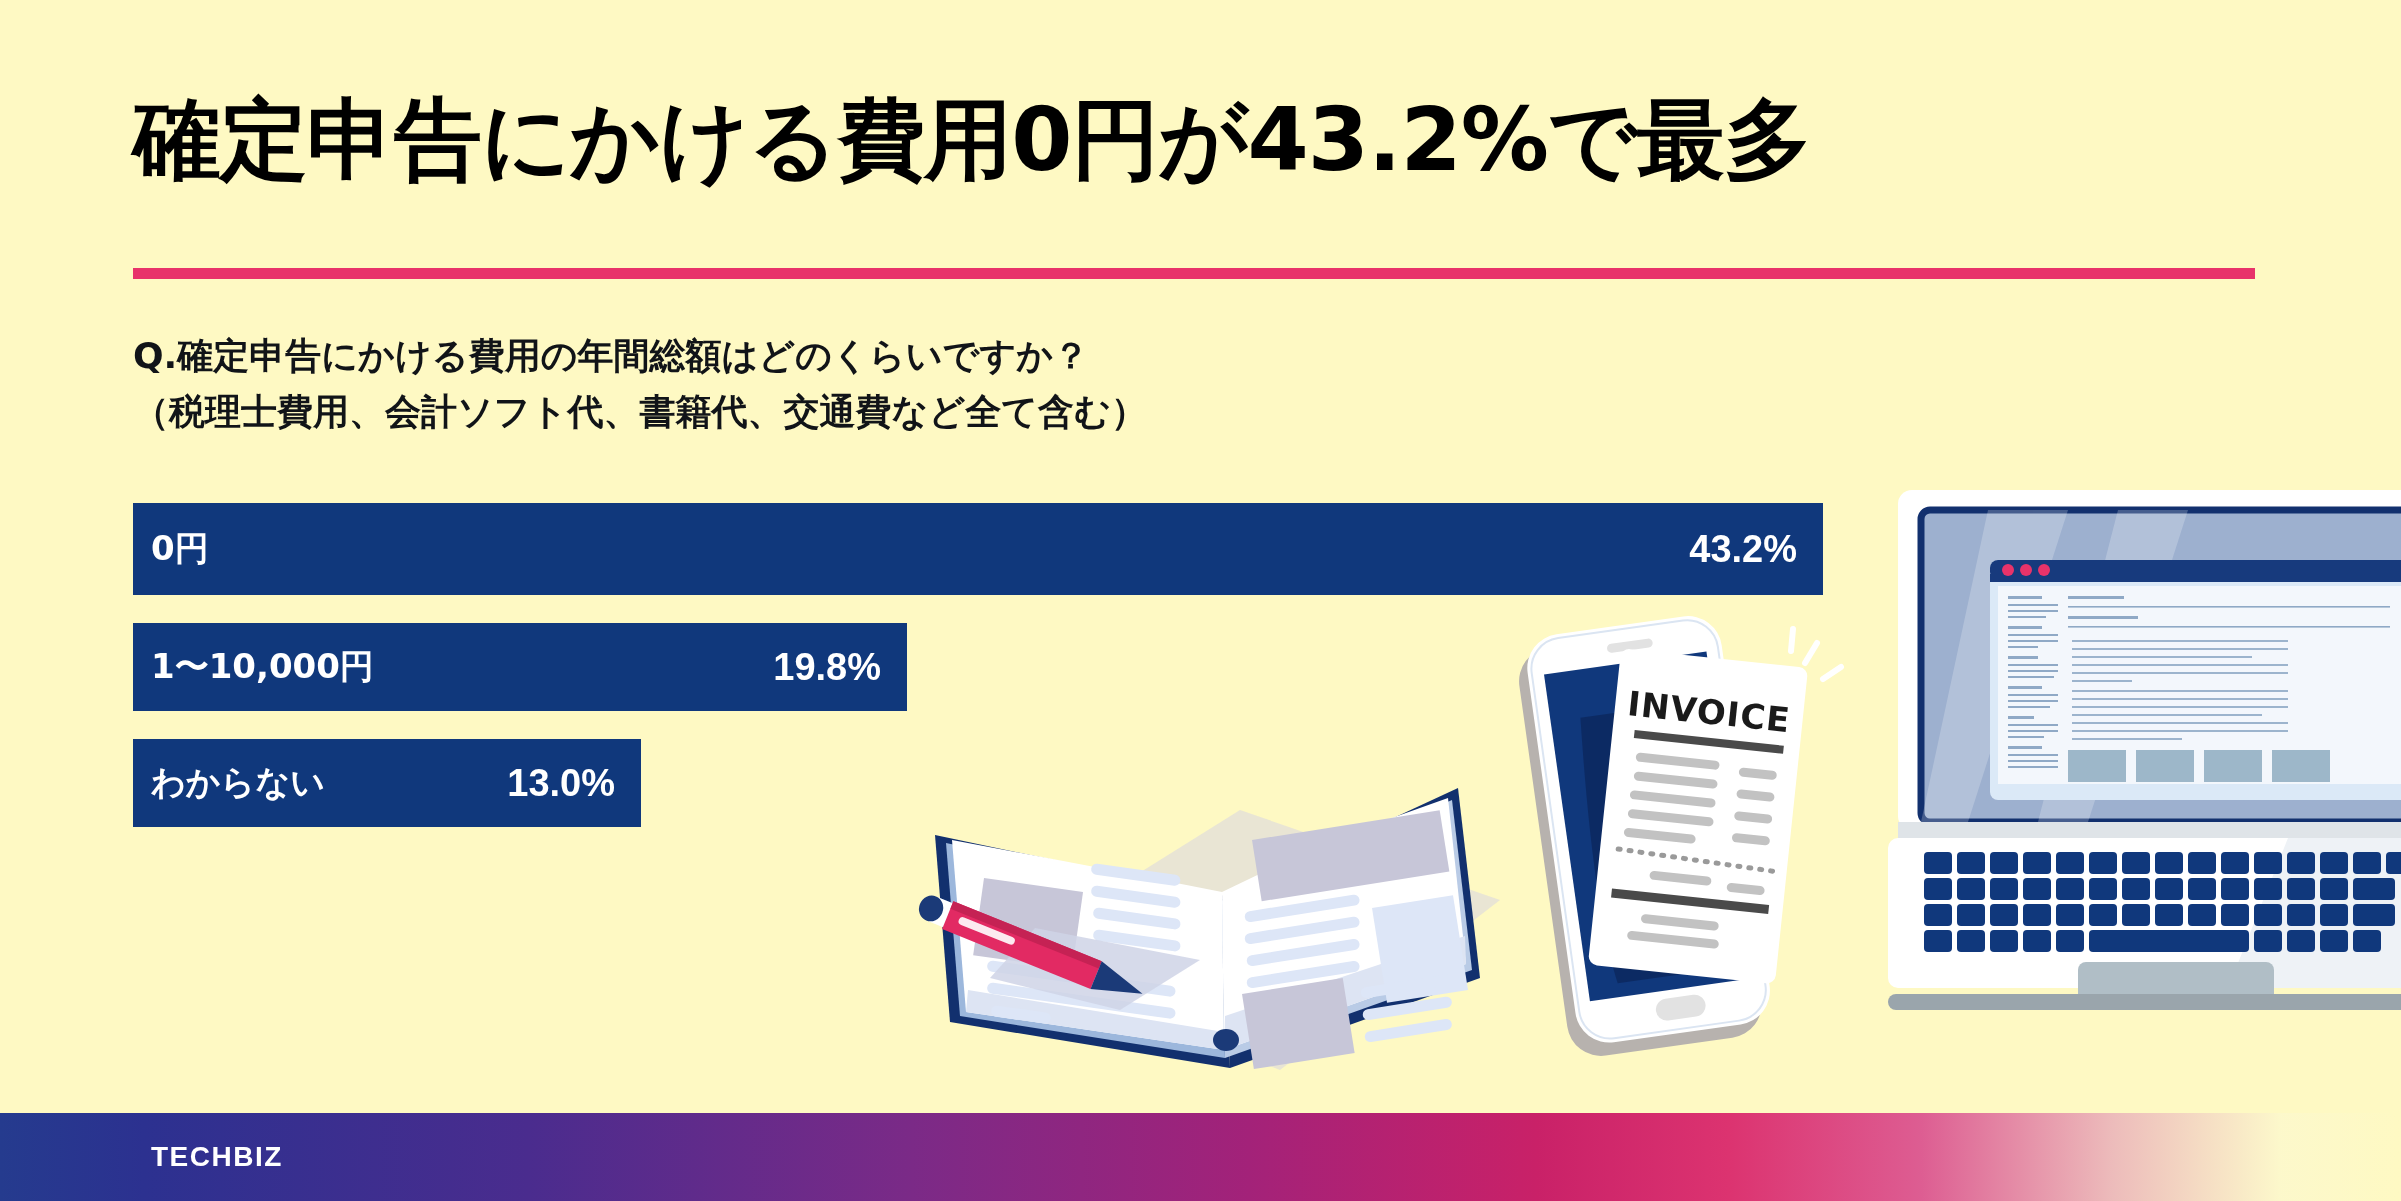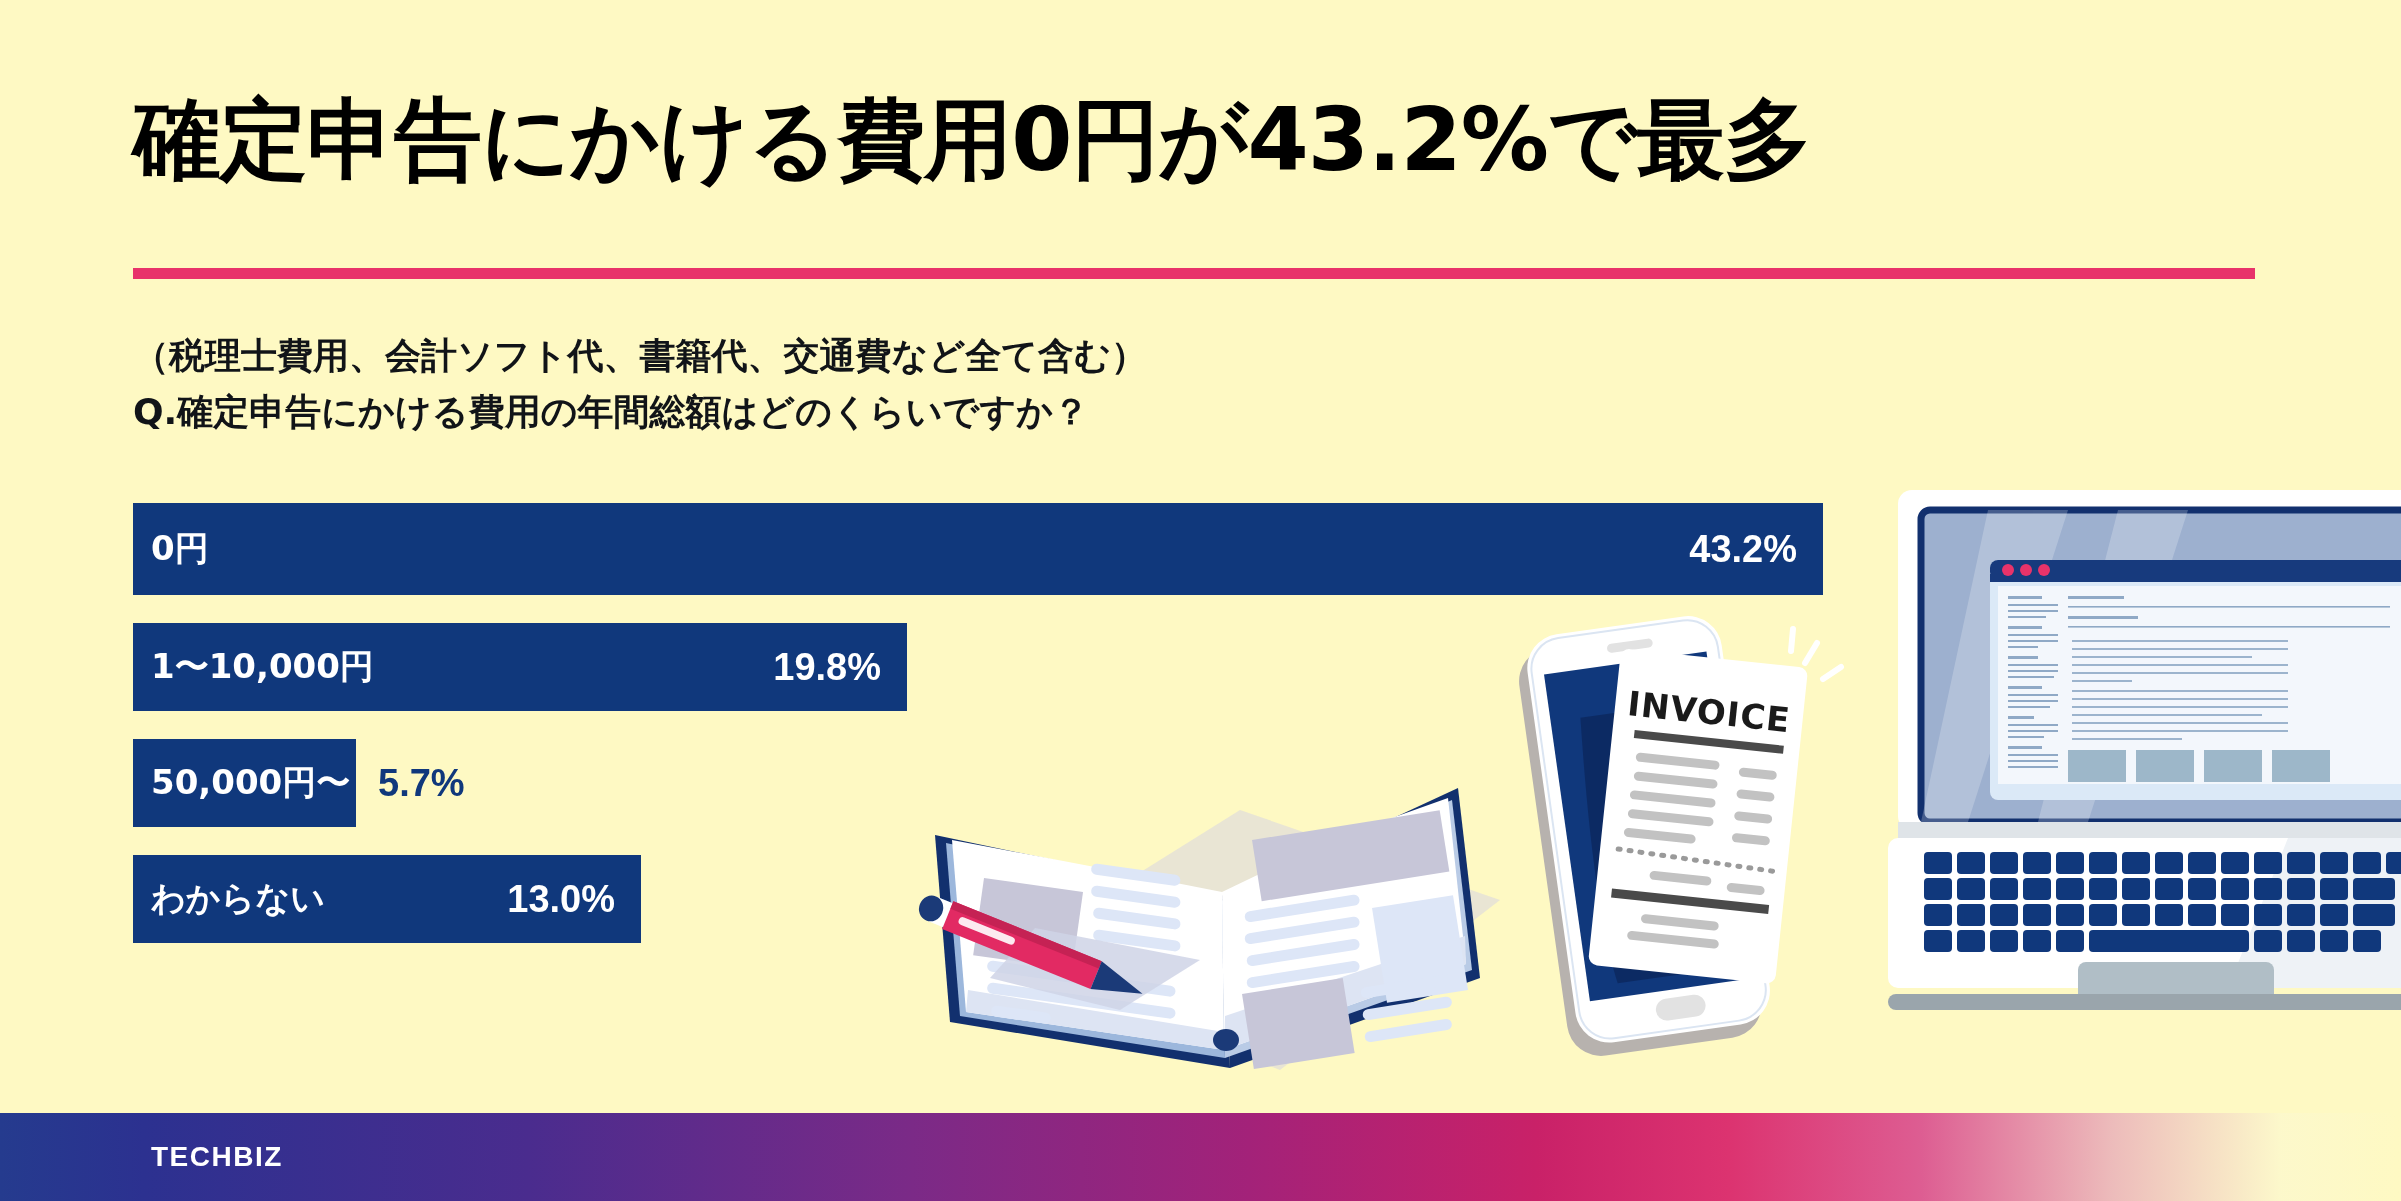--- a/index.html
+++ b/index.html
@@ -136,42 +136,36 @@
 </head>
 <body>
 
 <div id="canvas">
 
   <div id="title">確定申告にかける費用0円が43.2%で最多</div>
 
   <div id="rule"></div>
 
   <div id="question">
+    <div class="qline">Q.確定申告にかける費用の年間総額はどのくらいですか？</div>
     <div class="qline">（税理士費用、会計ソフト代、書籍代、交通費など全て含む）</div>
-    <div class="qline">Q.確定申告にかける費用の年間総額はどのくらいですか？</div>
   </div>
 
   <div id="chart">
       <div class="row" style="margin-top: 0px; height: 92px;">
         <div class="bar" style="width: 1690px; height: 92px;">
           <span class="cat">0円</span>
           <span class="val-in">43.2%</span>
         </div>
       </div>
       <div class="row" style="margin-top: 28px; height: 88px;">
         <div class="bar" style="width: 774px; height: 88px;">
           <span class="cat">1〜10,000円</span>
           <span class="val-in">19.8%</span>
         </div>
-      </div>
-      <div class="row" style="margin-top: 28px; height: 88px;">
-        <div class="bar" style="width: 223px; height: 88px;">
-          <span class="cat">50,000円〜</span>
-        </div>
-        <span class="val-out" style="left: 245px; top: 50%; transform: translateY(-50%);">5.7%</span>
       </div>
       <div class="row" style="margin-top: 28px; height: 88px;">
         <div class="bar" style="width: 508px; height: 88px;">
           <span class="cat">わからない</span>
           <span class="val-in">13.0%</span>
         </div>
       </div>
     </div>
 
   <div class="illus" id="illus-book">

